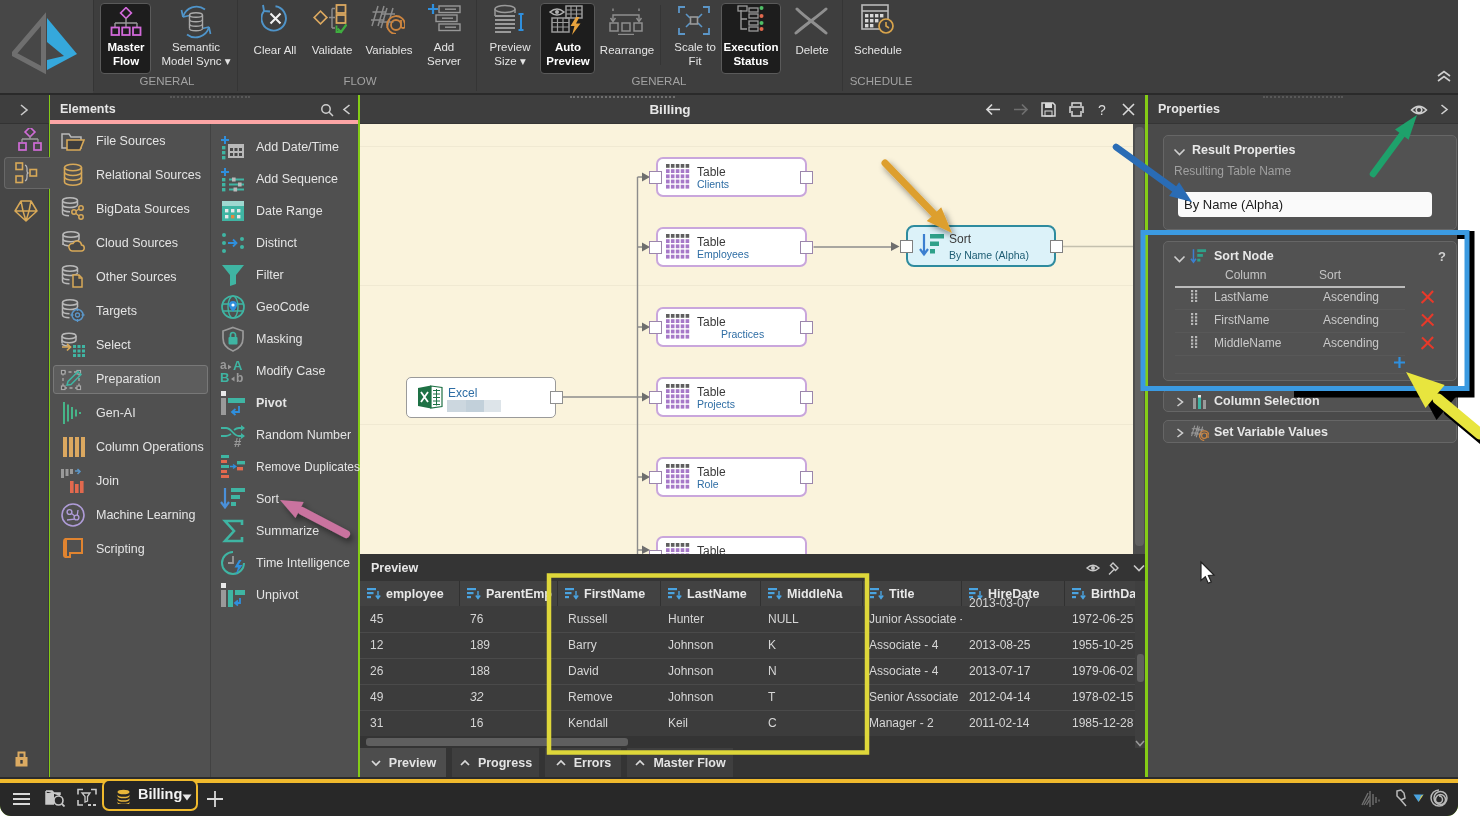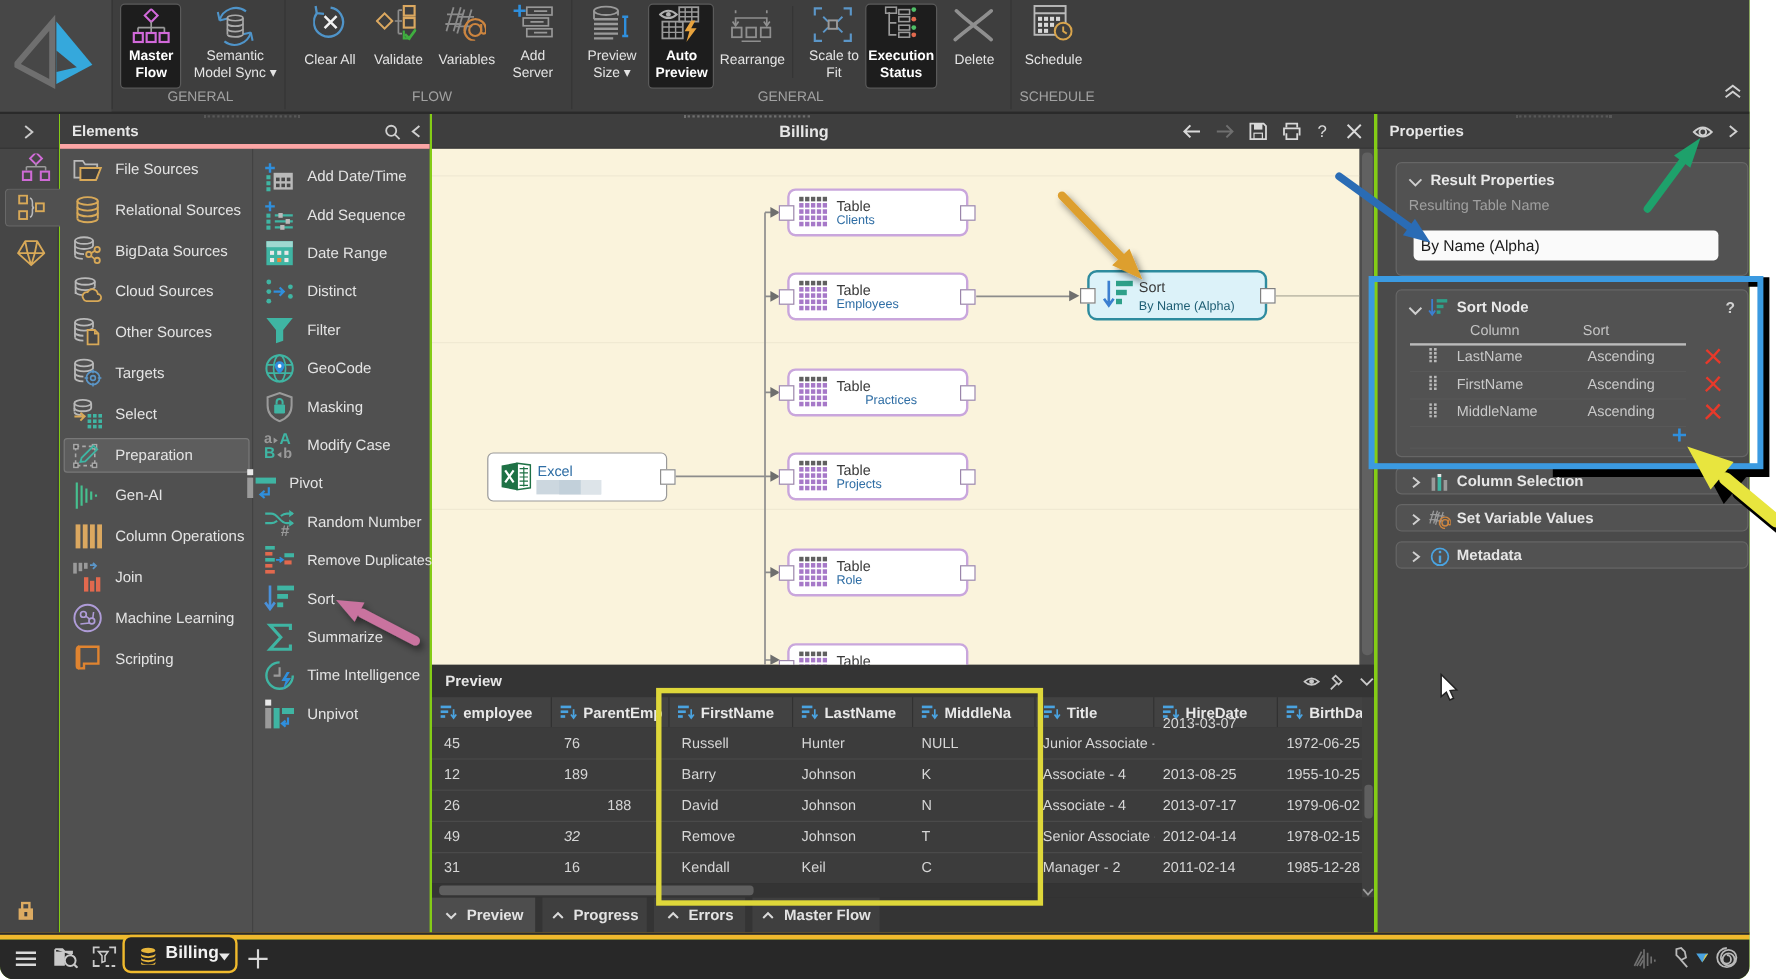--- a/index.html
+++ b/index.html
@@ -417,21 +417,21 @@
             <path d="M10.5 11 L10.5 9 A 2.5 2.5 0 0 1 15.5 9 L15.5 11" fill="none" stroke="#3fb5a3" stroke-width="1.7"></path>
           </svg>Masking</div>
       <div class="elrow" style="left:170px;top:263px;"><svg width="26" height="26" viewBox="0 0 26 26">
             <text x="0" y="11" font-size="12" font-weight="bold" fill="#9a9a9a" font-family="Liberation Sans">a</text>
             <path d="M8 6.5 L11.5 9 L8 11.5 Z" fill="#9a9a9a"></path>
             <text x="13" y="12" font-size="13" font-weight="bold" fill="#3fb5a3" font-family="Liberation Sans">A</text>
             <text x="0" y="24" font-size="13" font-weight="bold" fill="#3fb5a3" font-family="Liberation Sans">B</text>
             <path d="M14.5 18.5 L11 21 L14.5 23.5 Z" fill="#9a9a9a"></path>
             <text x="16" y="24" font-size="12" font-weight="bold" fill="#9a9a9a" font-family="Liberation Sans">b</text>
           </svg>Modify Case</div>
-      <div class="elrow" style="left:155px;top:295px;"><svg width="26" height="26" viewBox="0 0 26 26">
+      <div class="elrow" style="left:170px;top:295px;font-weight:bold;"><svg width="26" height="26" viewBox="0 0 26 26">
             <rect x="1" y="1" width="5" height="5" fill="#e8e8e8"></rect>
             <rect x="1" y="8" width="5" height="17" fill="#9a9a9a"></rect>
             <rect x="8" y="8" width="17" height="5" fill="#3fb5a3"></rect>
             <path d="M19 16 L19 22 L13 22 M15.5 19 L12 22 L15.5 25" fill="none" stroke="#2f8fdd" stroke-width="1.8"></path>
           </svg>Pivot</div>
       <div class="elrow" style="left:170px;top:327px;"><svg width="26" height="26" viewBox="0 0 26 26">
             <path d="M1 6 L6 6 C 12 6 13 14 19 14 L24 14 M1 14 L6 14 C 8 14 9.5 13 11 12 M14 8 C 15.5 6.8 17 6 19 6 L24 6" fill="none" stroke="#3fb5a3" stroke-width="1.8"></path>
             <path d="M21 3 L25 6 L21 9 M21 11 L25 14 L21 17" fill="#3fb5a3" stroke="none"></path>
             <text x="14" y="25" font-size="13" font-weight="bold" fill="#9a9a9a" font-family="Liberation Sans">#</text>
           </svg>Random Number</div>
@@ -697,21 +697,21 @@
           <div class="pcell" style="left:712px;top:52px;width:73px;">1972-06-25</div>
         <div class="pcell" style="left:10px;top:78px;width:88px;">12</div>
           <div class="pcell" style="left:110px;top:78px;width:88px;">189</div>
           <div class="pcell" style="left:208px;top:78px;width:90px;">Barry</div>
           <div class="pcell" style="left:308px;top:78px;width:90px;">Johnson</div>
           <div class="pcell" style="left:408px;top:78px;width:92px;">K</div>
           <div class="pcell" style="left:509px;top:78px;width:93px;">Associate - 4</div>
           <div class="pcell" style="left:609px;top:78px;width:92px;">2013-08-25</div>
           <div class="pcell" style="left:712px;top:78px;width:73px;">1955-10-25</div>
         <div class="pcell" style="left:10px;top:104px;width:88px;">26</div>
-          <div class="pcell" style="left:110px;top:104px;width:88px;margin-left:36px;">188</div>
+          <div class="pcell" style="left:110px;top:104px;width:88px;">188</div>
           <div class="pcell" style="left:208px;top:104px;width:90px;">David</div>
           <div class="pcell" style="left:308px;top:104px;width:90px;">Johnson</div>
           <div class="pcell" style="left:408px;top:104px;width:92px;">N</div>
           <div class="pcell" style="left:509px;top:104px;width:93px;">Associate - 4</div>
           <div class="pcell" style="left:609px;top:104px;width:92px;">2013-07-17</div>
           <div class="pcell" style="left:712px;top:104px;width:73px;">1979-06-02</div>
         <div class="pcell" style="left:10px;top:130px;width:88px;">49</div>
           <div class="pcell" style="left:110px;top:130px;width:88px;font-style:italic;">32</div>
           <div class="pcell" style="left:208px;top:130px;width:90px;">Remove</div>
           <div class="pcell" style="left:308px;top:130px;width:90px;">Johnson</div>
@@ -863,31 +863,20 @@
         <svg class="abs" style="left:11px;top:6px;" width="10" height="12" viewBox="0 0 10 12">
             <path d="M2.5 2 L7.5 6 L2.5 10" fill="none" stroke="#cfcfcf" stroke-width="1.6"></path>
           </svg>
         <svg class="abs" style="left:27px;top:3px;" width="18" height="17" viewBox="0 0 34 30">
             <path d="M7 2 L1 22 M13 2 L7 22 M1.5 8 L15 8 M0 16 L13.5 16" stroke="#9a9a9a" stroke-width="2"></path>
             <path d="M16 4 L10 24 M22 4 L16 24 M10.5 10 L24 10 M9 18 L22.5 18" stroke="#9a9a9a" stroke-width="2"></path>
             <circle cx="25" cy="21" r="5" fill="none" stroke="#cd853f" stroke-width="2.2"></circle>
             <path d="M30 16 L30 23 A 2.5 2.5 0 0 0 34 23 L34 20 A 9 9 0 1 0 25 30" fill="none" stroke="#cd853f" stroke-width="2.2"></path>
           </svg>
         <span style="position:absolute;left:50px;top:4px;">Set Variable Values</span>
-      </div>
-      <div class="cbar" style="top:356px;">
-        <svg class="abs" style="left:11px;top:6px;" width="10" height="12" viewBox="0 0 10 12">
-            <path d="M2.5 2 L7.5 6 L2.5 10" fill="none" stroke="#cfcfcf" stroke-width="1.6"></path>
-          </svg>
-        <svg class="abs" style="left:28px;top:4px;" width="16" height="16" viewBox="0 0 16 16">
-            <circle cx="8" cy="8" r="7" fill="none" stroke="#4aa3e0" stroke-width="1.5"></circle>
-            <rect x="7" y="3" width="2" height="2" fill="#4aa3e0"></rect>
-            <rect x="7" y="7" width="2" height="6" fill="#4aa3e0"></rect>
-          </svg>
-        <span style="position:absolute;left:50px;top:4px;">Metadata</span>
       </div>
     </div>
   </div>
   <div id="yellowline"></div>
   <div id="bottombar">
     <svg class="abs" style="left:13px;top:9px;" width="17" height="14" viewBox="0 0 17 14">
         <g stroke="#d9d9d9" stroke-width="2.1">
           <path d="M0 2 L17 2 M0 7 L17 7 M0 12 L17 12"></path>
         </g>
       </svg>

